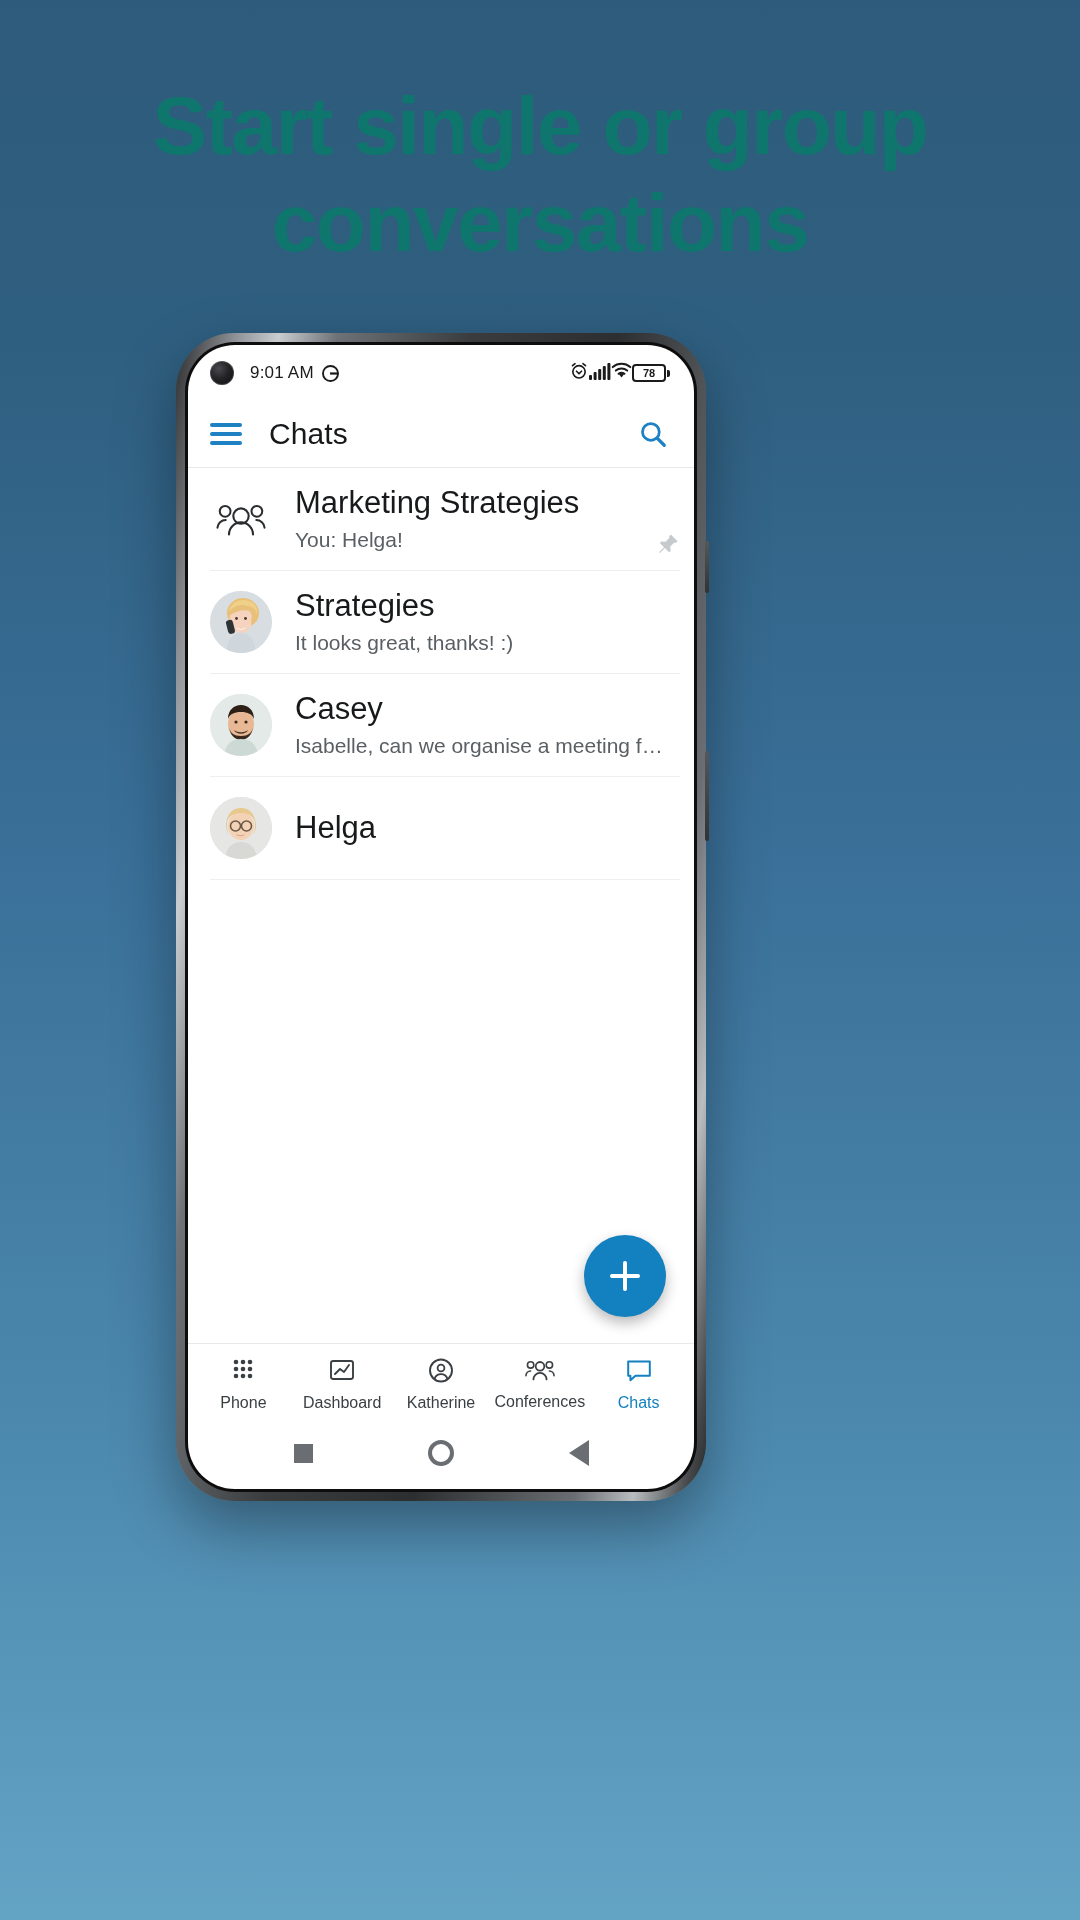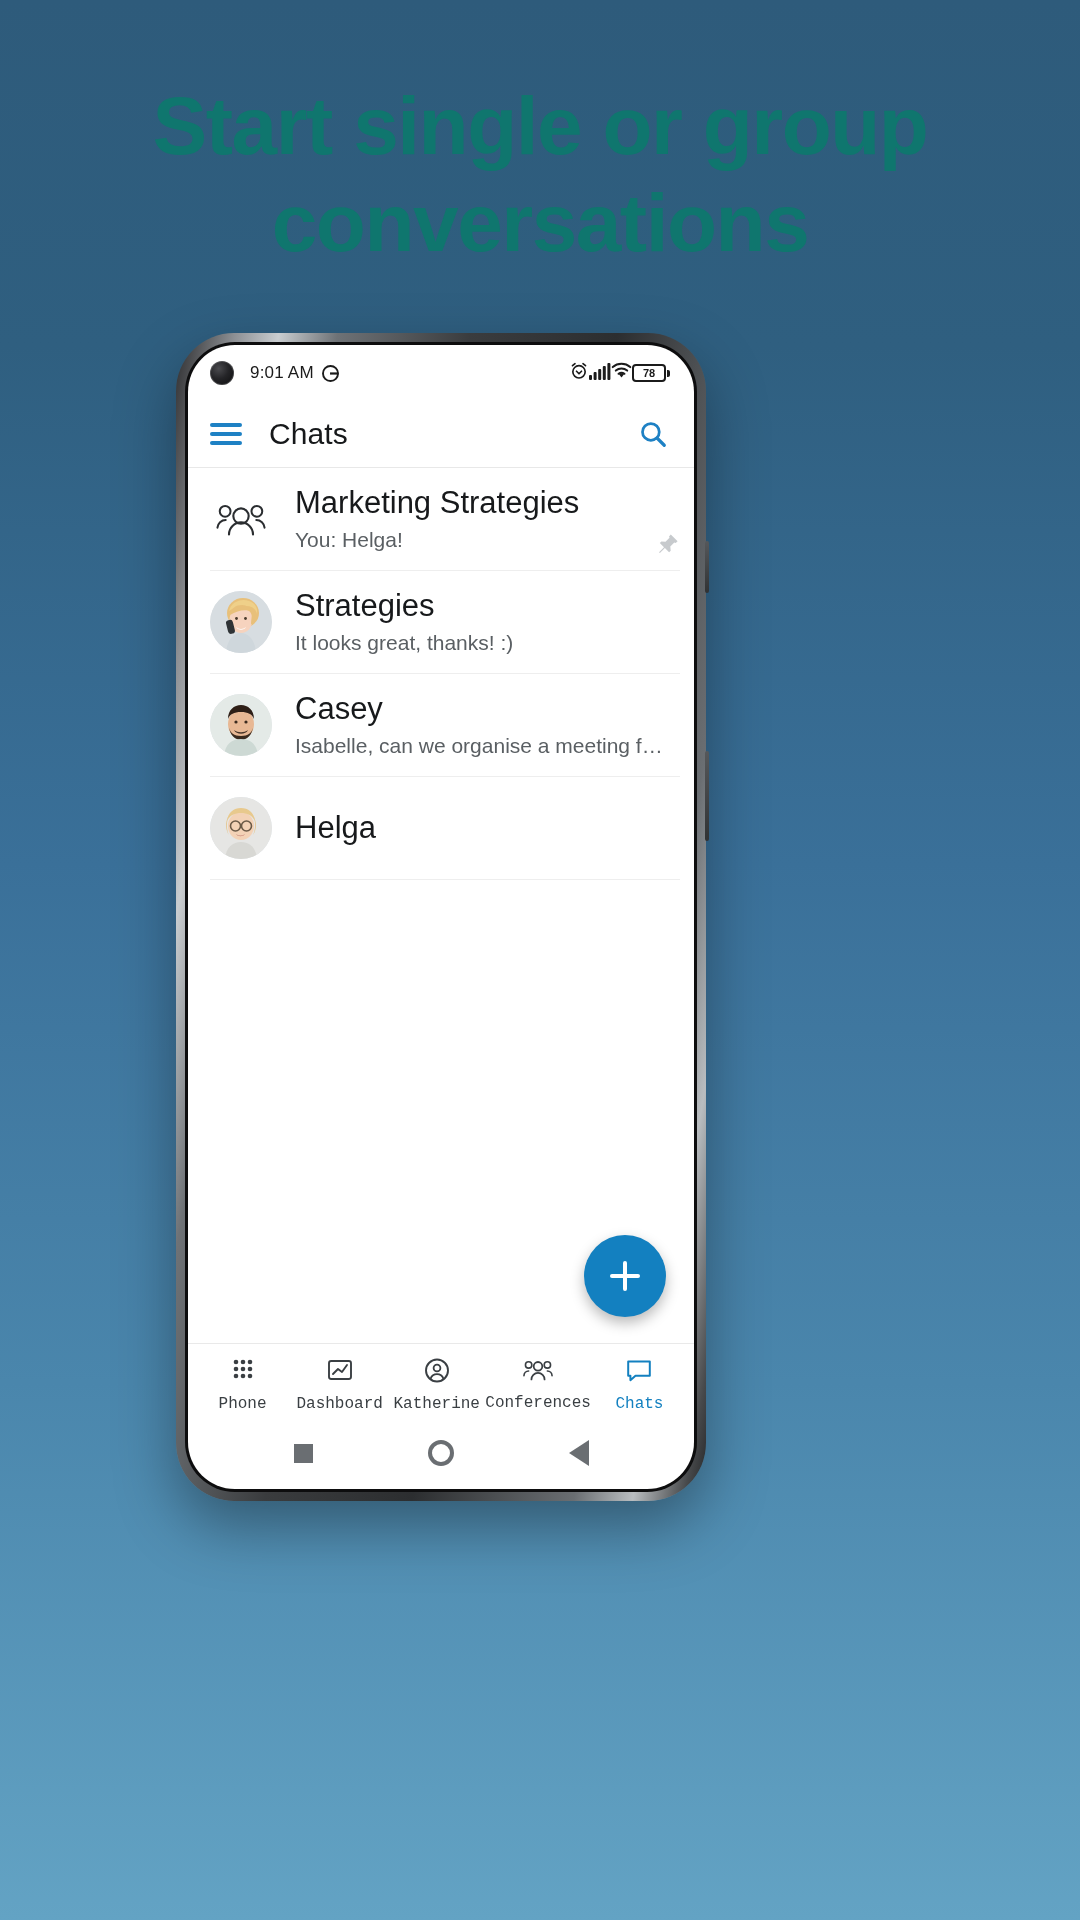--- a/index.html
+++ b/index.html
@@ -166,21 +166,20 @@
   }
   .fab-plus::before { left:0; top:13px; width:30px; height:4px; }
   .fab-plus::after { top:0; left:13px; height:30px; width:4px; }
 
   
   .bottomnav {
     flex:0 0 82px; height:82px;
     border-top:1px solid #e9e9e9;
     display:flex; align-items:center;
     padding:8px 6px;
-    font-family:Liberation Mono, monospace;
   }
   .nav-item {
     flex:1 1 0; display:flex; flex-direction:column;
     align-items:center; justify-content:center; gap:5px;
     cursor:pointer;
   }
   .nav-label { font-size:16px; color:#3a3f43; }
   .nav-item.active .nav-label { color:#1380c0; }
 
   

